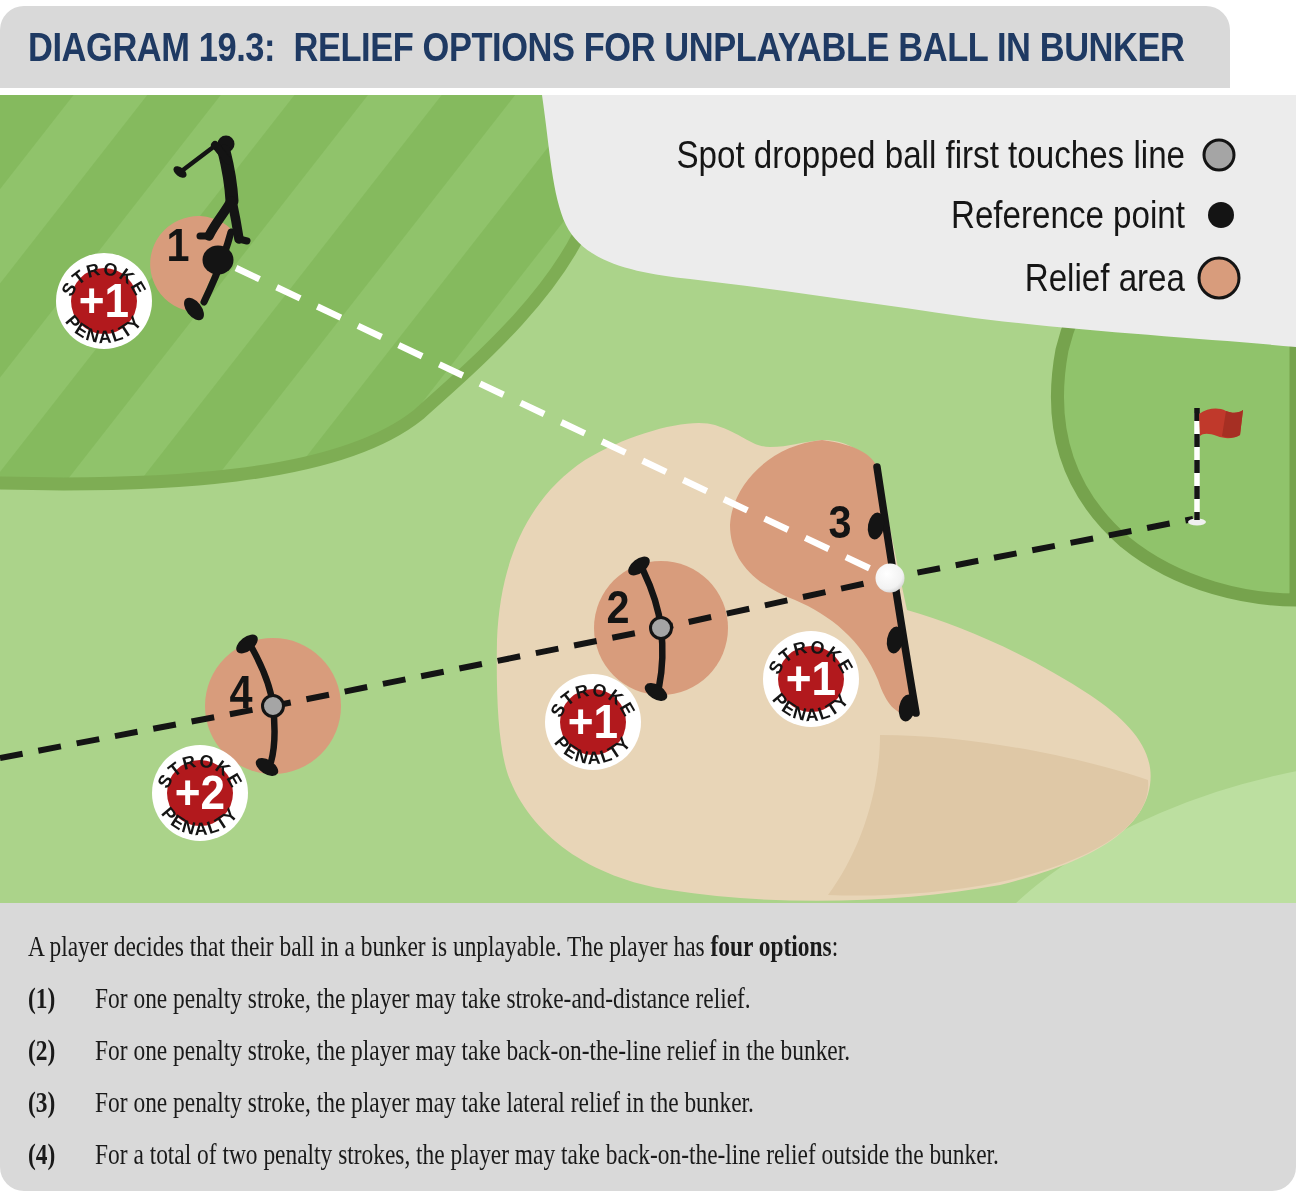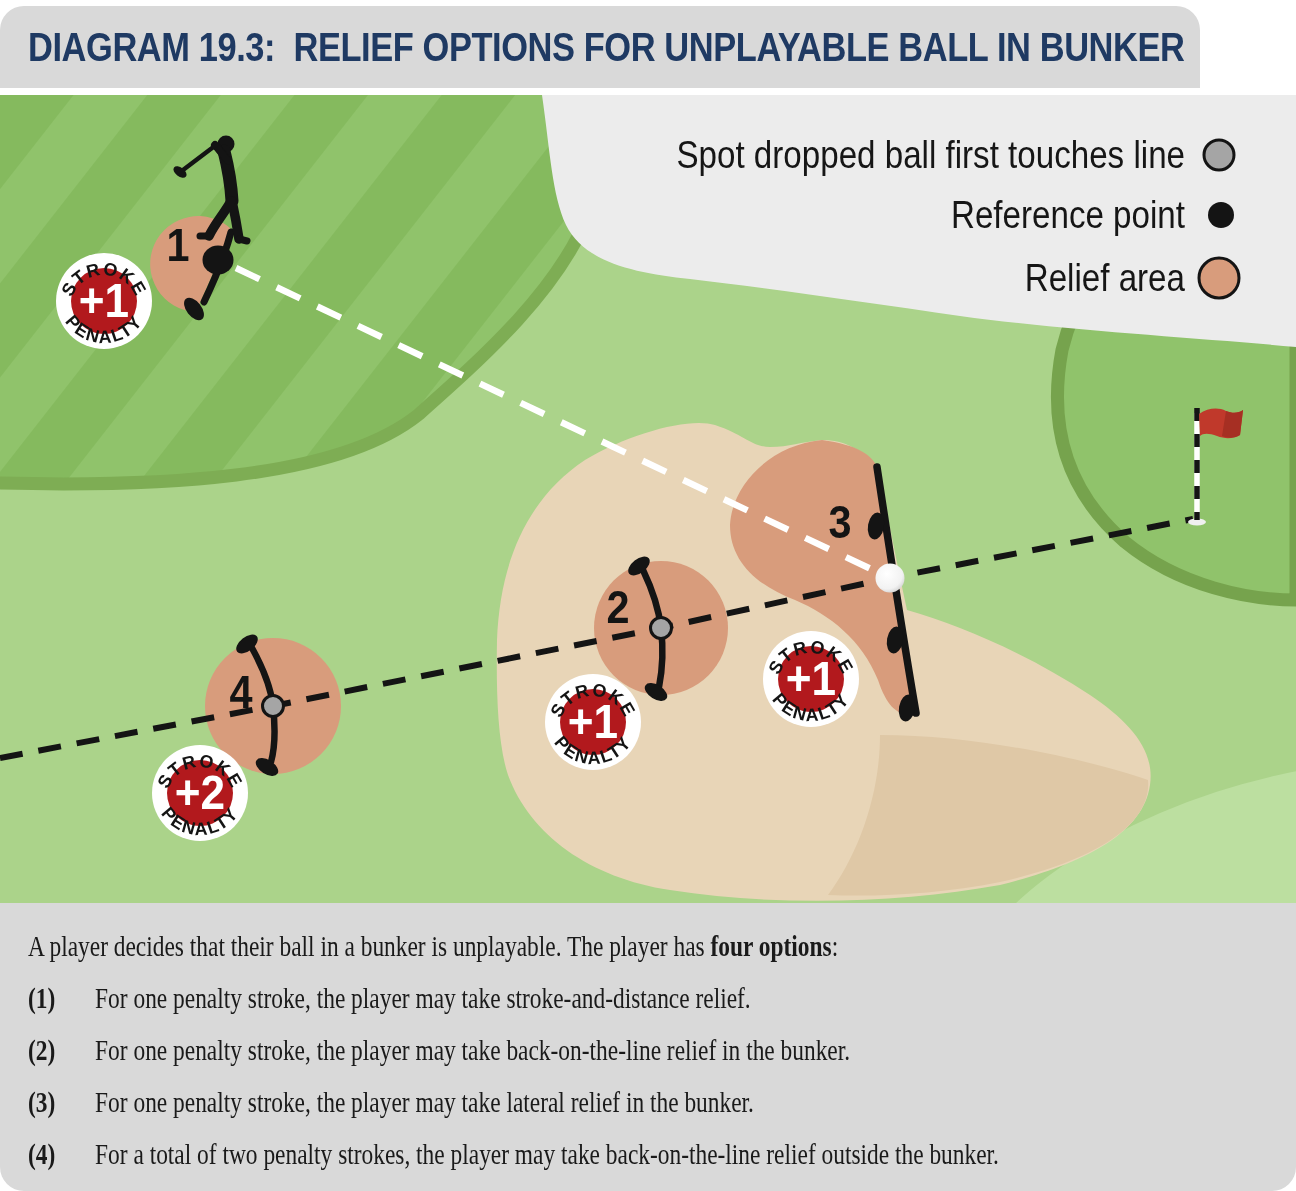--- a/index.html
+++ b/index.html
@@ -1,20 +1,20 @@
 <!DOCTYPE html>
 <html style="--panel_gray: #d9d9d9; --legend_gray: #ececec; --title_navy: #1f3a63; --rough: #abd38a; --rough_light: #bcdfa0; --fairway: #90c36b; --fairway_stripe: #85ba5e; --fairway_edge: #7ead54; --green_edge: #76a34d; --sand: #e8d5b7; --sand_shade: #dfc8a6; --relief: #d89c7c; --badge_red: #b2191d; --flag_red: #c0392b; --flag_red_dark: #a62f23; --spot_gray: #a5a5a5; --text_dark: #1a1a1a;"><head>
 <meta charset="utf-8">
 <style>
   html,body{margin:0;padding:0;background:#ffffff;font-family:"Liberation Sans",sans-serif;}
   .frame{position:relative;width:1296px;height:1191px;background:#ffffff;overflow:hidden;}
 
   
   .hdr{position:absolute;left:0;top:6px;width:1200px;height:82px;background:var(--panel_gray);
-       border-radius:24px 24px 0 0;}
+       border-radius:24px 24px 0 0;padding-left:30px;}
   .hdr-title{position:absolute;left:28px;top:0;height:82px;display:flex;align-items:center;
        font-weight:bold;font-size:41px;color:var(--title_navy);letter-spacing:-0.5px;
        transform:scaleX(0.84);transform-origin:0 50%;white-space:pre;}
 
   
   .dia{position:absolute;left:0;top:95px;width:1296px;height:808px;}
 
   svg text{font-family:"Liberation Sans",sans-serif;}
   .rough{fill:var(--rough);}
   .swoosh{fill:var(--rough_light);}

